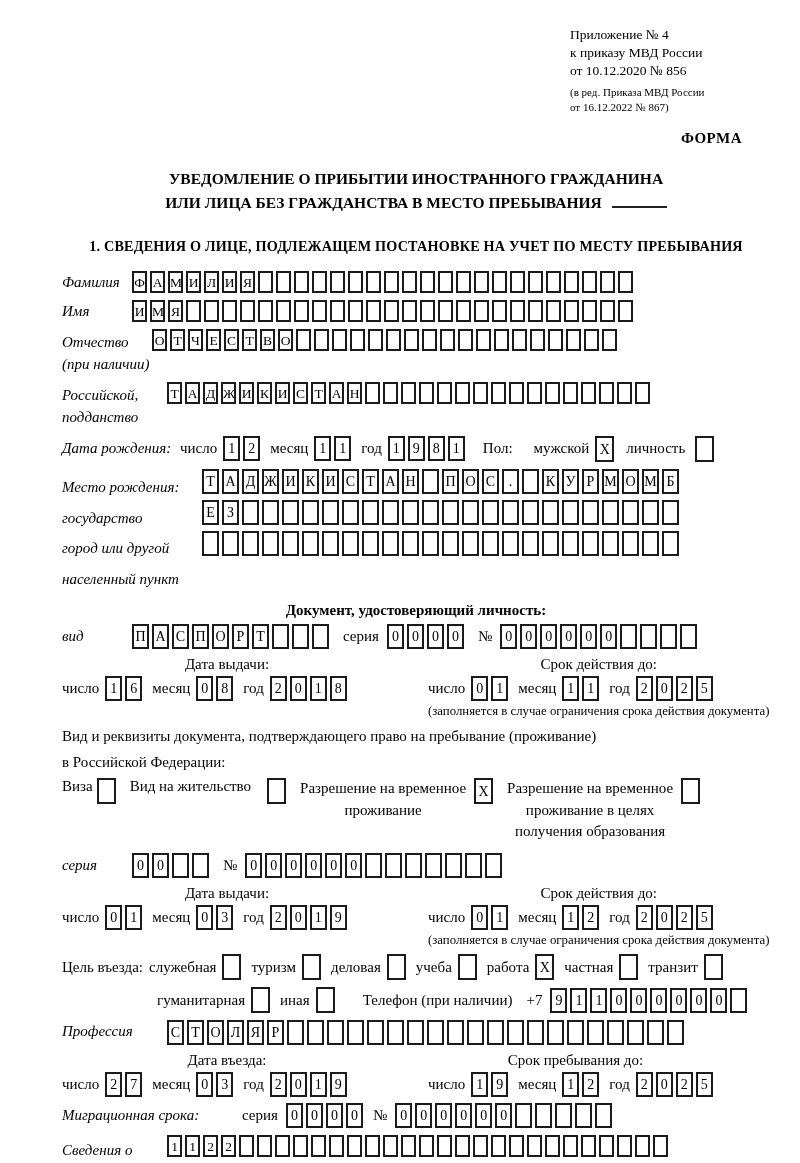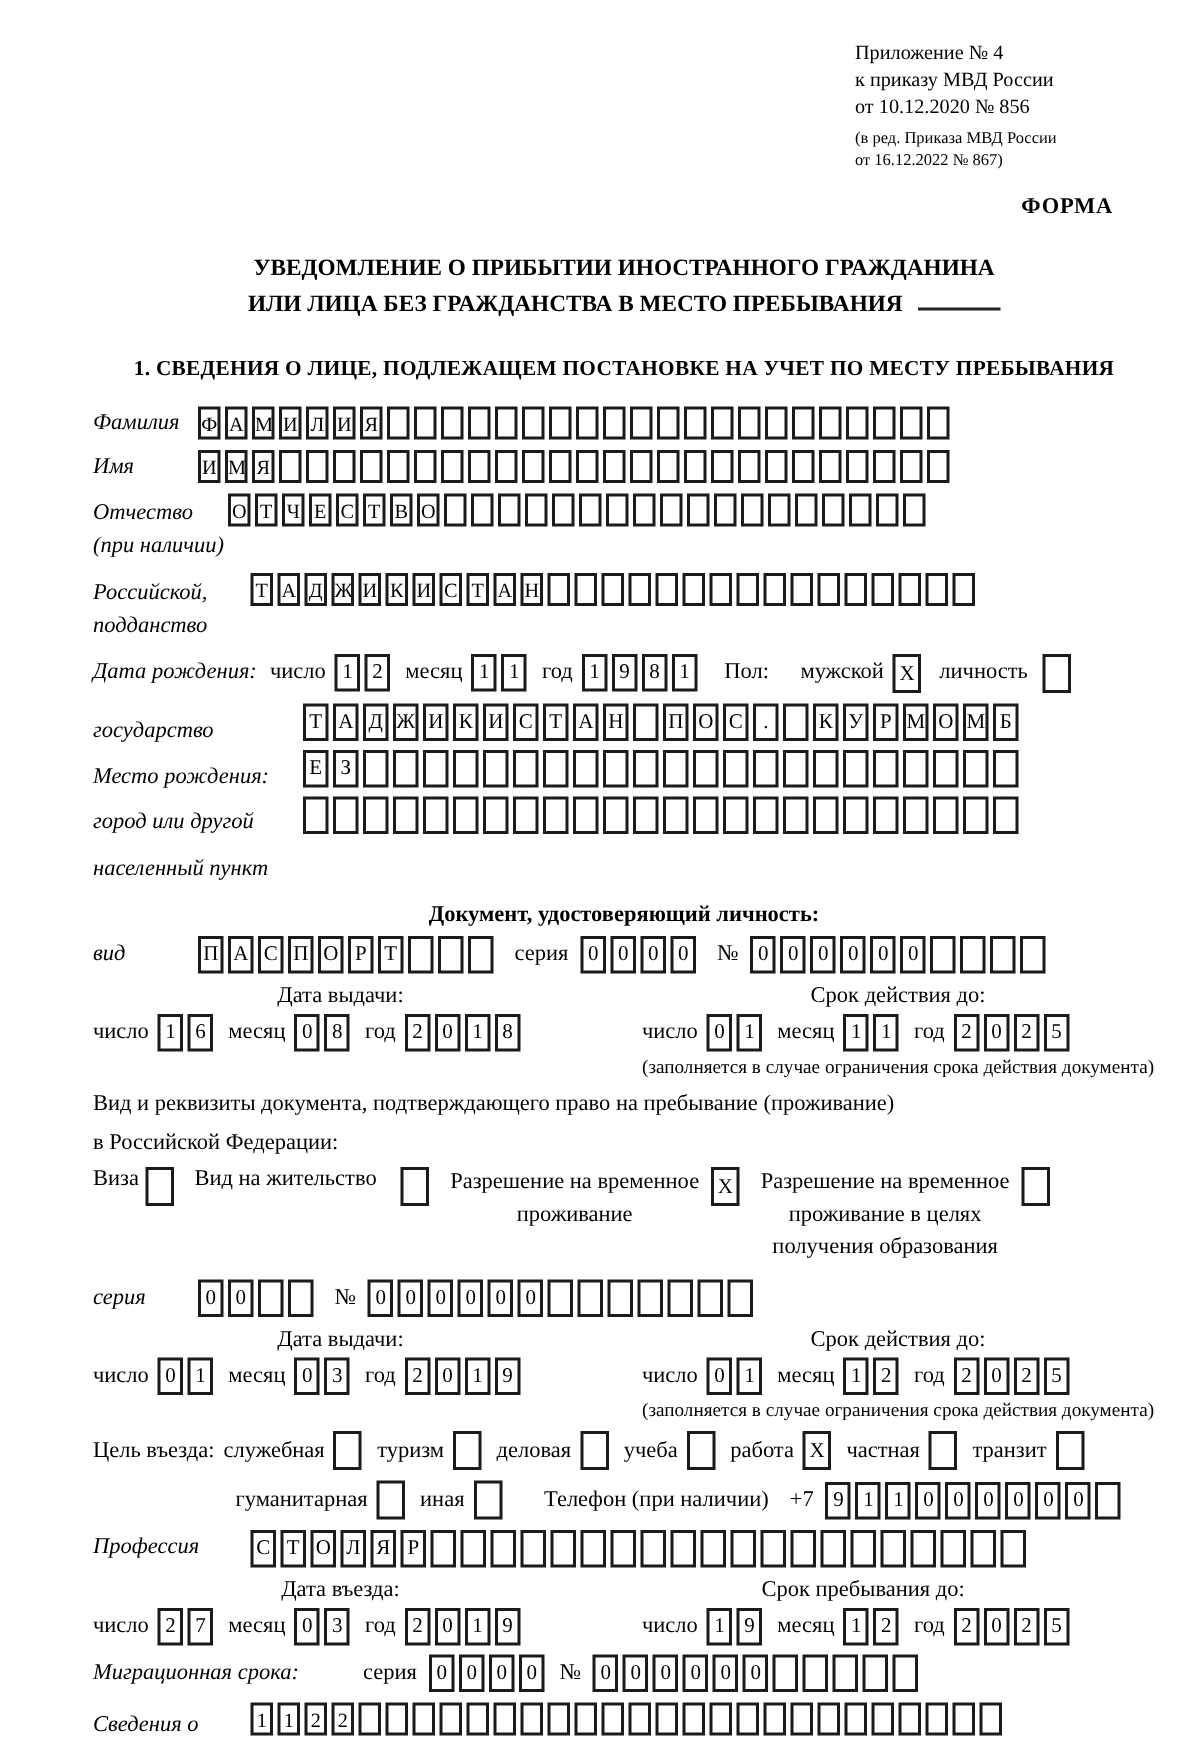--- a/index.html
+++ b/index.html
@@ -260,22 +260,22 @@
           <span class="bx">X</span>
         </span>
       <span style="margin-left:12px">личность</span>
       <span class="boxes cb" style="margin-left:10px">
           <span class="bx"></span>
         </span>
     </div>
 
     <div class="frow">
       <span class="lbl w140 lbl-multi" style="line-height:2.05">
+        <div>Место рождения:</div>
         <div>государство</div>
-        <div>Место рождения:</div>
         <div>город или другой</div>
         <div>населенный пункт</div>
       </span>
       <span class="stack">
         <span class="boxes wide">
             <span class="bx">Т</span>
             <span class="bx">А</span>
             <span class="bx">Д</span>
             <span class="bx">Ж</span>
             <span class="bx">И</span>

